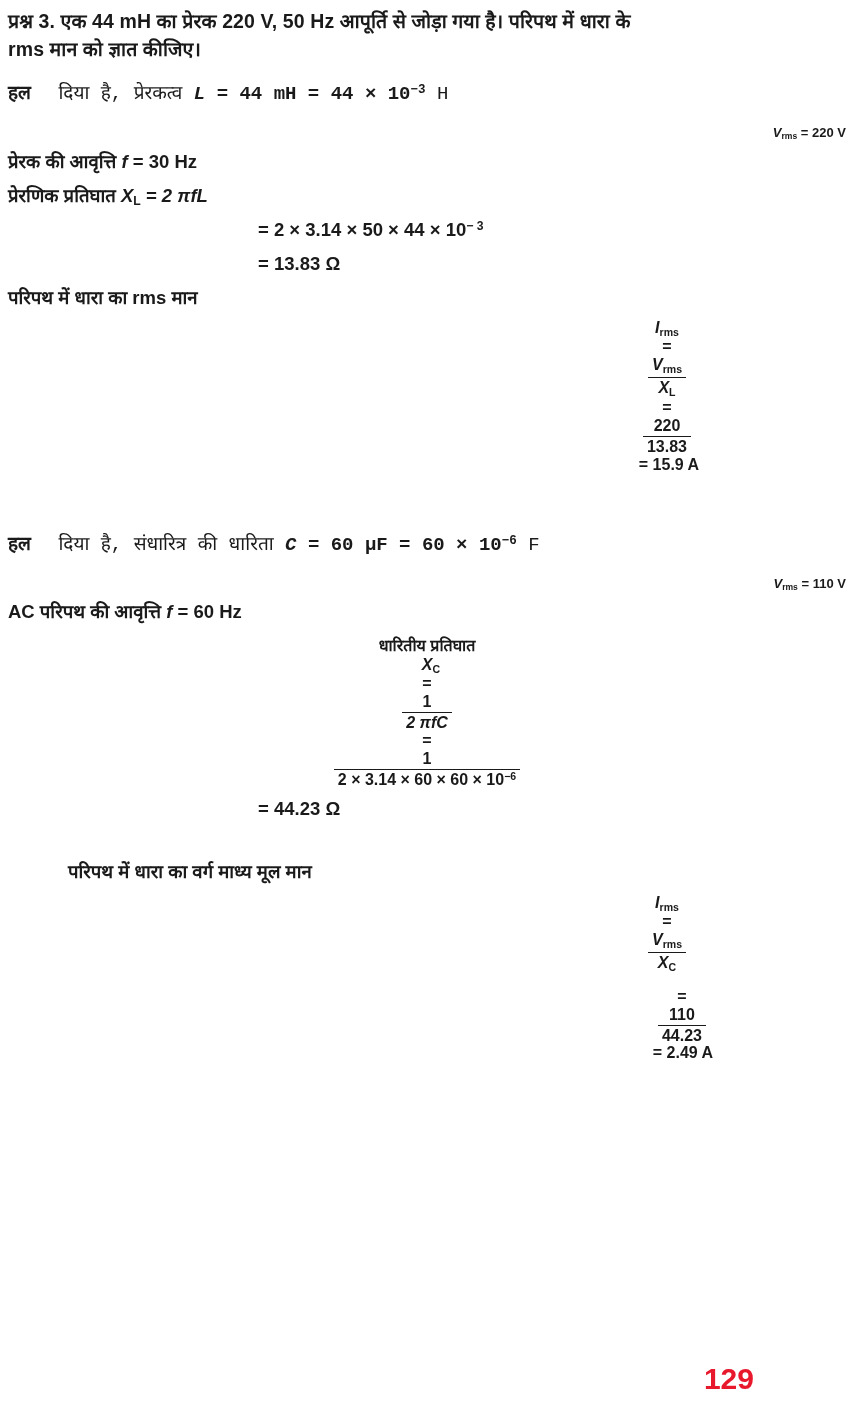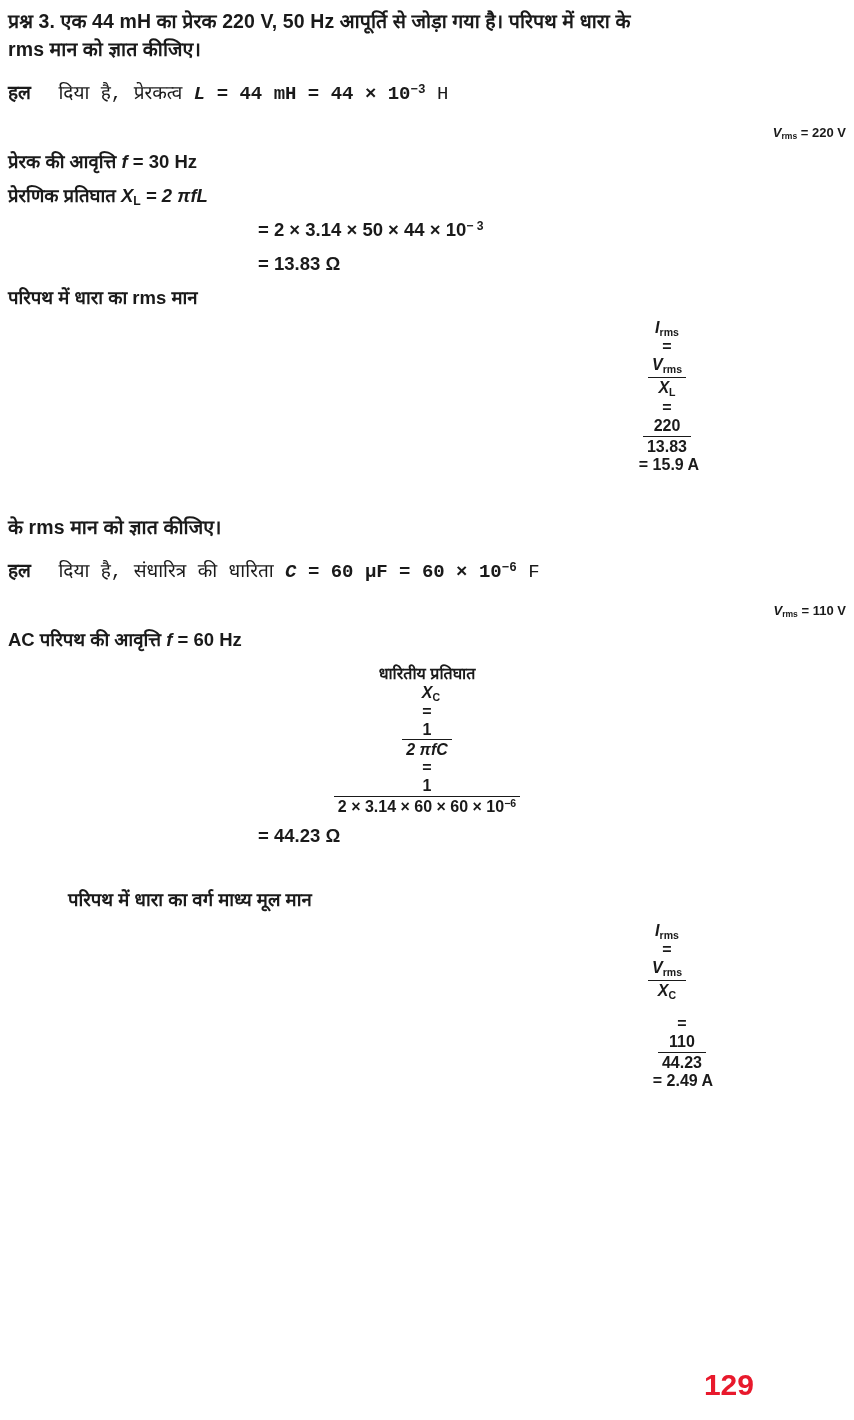--- a/index.html
+++ b/index.html
@@ -104,21 +104,21 @@
     flex-direction: column;
   }
   .eqrow .op { margin: 0 8px; }
 
   .spacer-lg { height: 40px; }
   .spacer-sm { height: 8px; }
 
   .page-number {
     position: absolute;
     right: 22px;
-    bottom: 18px;
+    bottom: 24px;
     color: #e8192c;
     font-size: 30px;
     font-weight: bold;
     font-family: "Liberation Sans", sans-serif;
   }
 </style>
 </head>
 <body>
 
 <div class="page">
@@ -181,21 +181,20 @@
           <span class="den">13.83</span>
         </span>
         <span class="op" style="margin-left:12px;">= 15.9 A</span>
       </div>
     </div>
 
     <div class="spacer-lg"></div>
 
     <div>
 
-      <div class="q-line">के rms मान को ज्ञात कीजिए।</div>
 
       <div class="sol-head">
         <span class="label">हल</span>
         <span class="normal">दिया है,</span>
         <span class="normal">संधारित्र की धारिता</span>
         <span class="it">C</span>
         <span class="math normal">= 60 μF = 60 × 10</span><sup>−6</sup>
         <span class="normal">F</span>
       </div>
 

